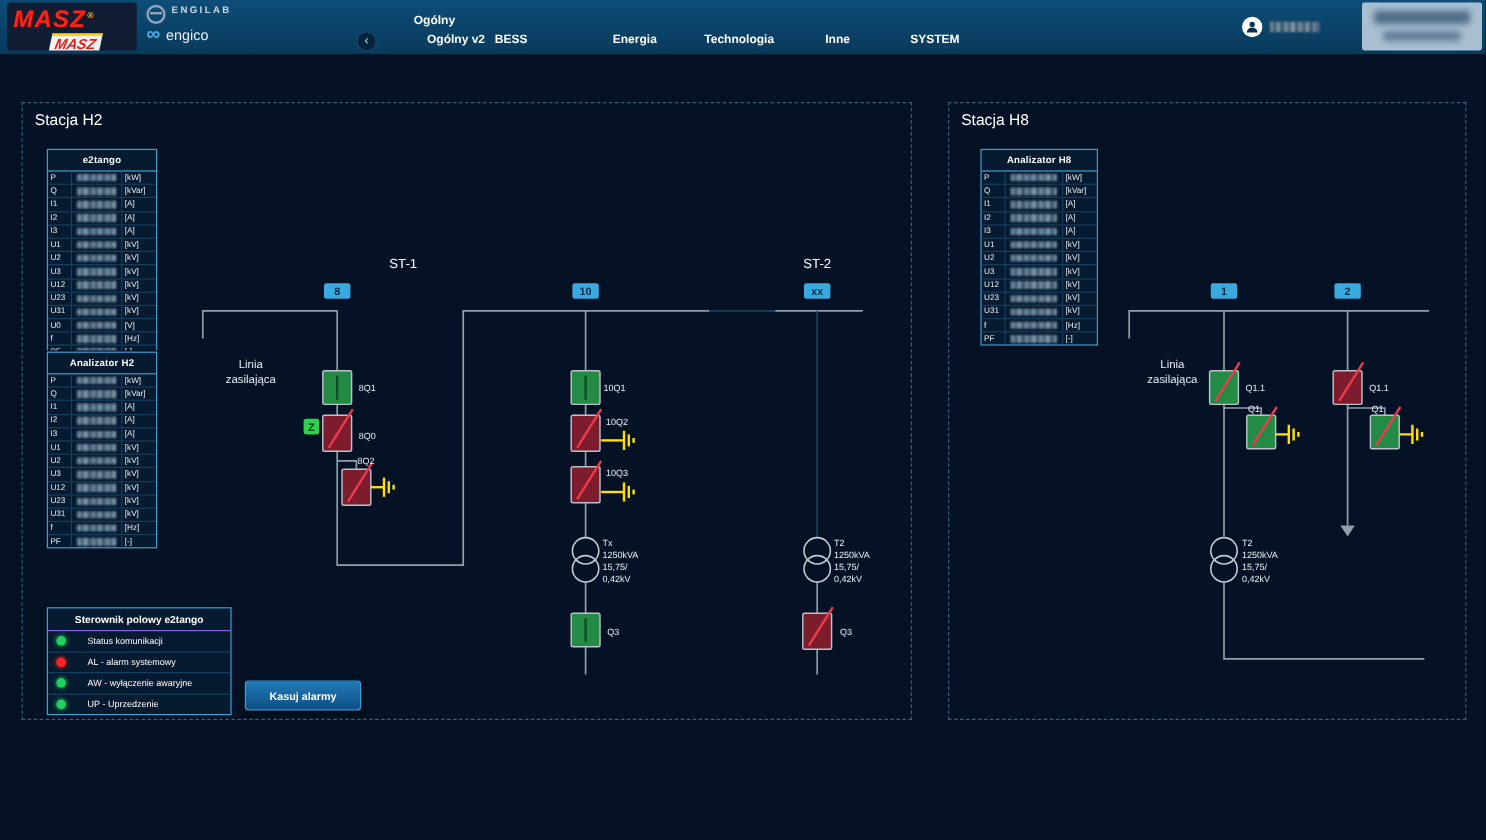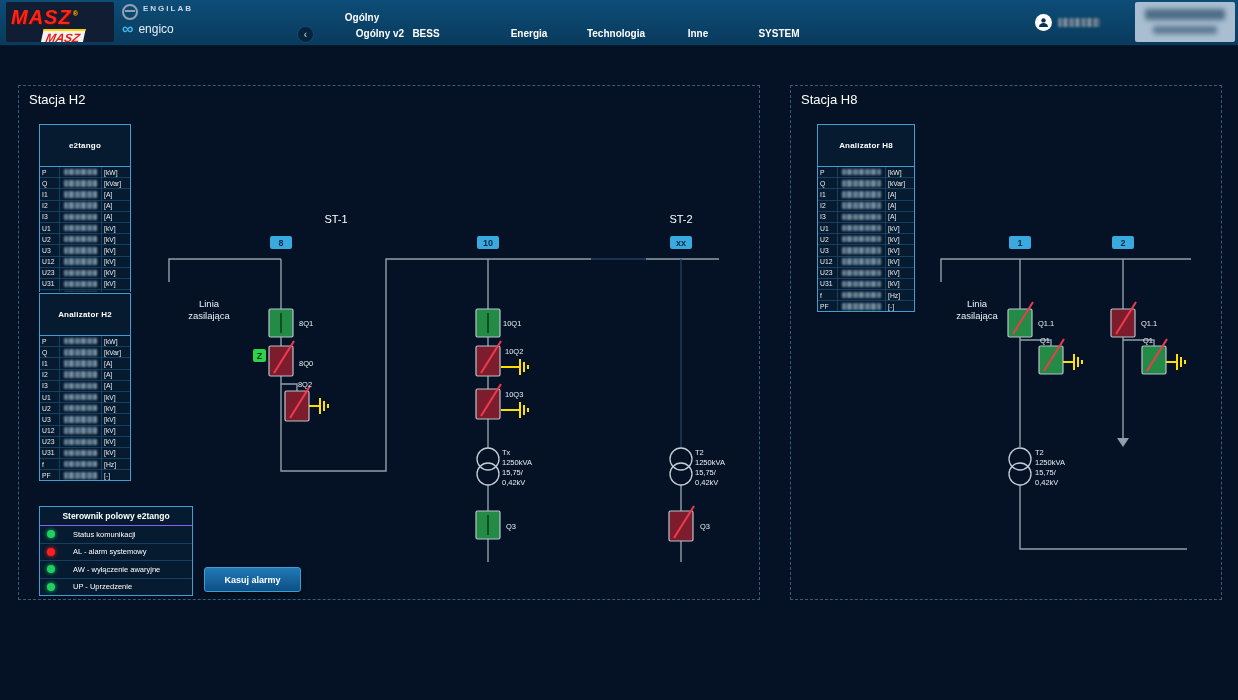--- a/index.html
+++ b/index.html
@@ -40,21 +40,21 @@
       filter:blur(.8px);}
 
   
   .panel{position:absolute;border:1px dashed #3c5b76;}
   .panel-title{position:absolute;left:10px;top:6px;font-size:13px;color:#fff;}
   .diag{position:absolute;left:0;top:0;}
 
   
   .mtable{position:absolute;border:1px solid #3f9fd0;background:#061a30;box-shadow:0 0 0 1px #04101f;}
   .mt-head{border-bottom:1px solid #3f9fd0;text-align:center;font-size:8px;font-weight:bold;
-           padding:16px 0;color:#fff;letter-spacing:.2px;}
+           padding:4px 0;color:#fff;letter-spacing:.2px;}
   .mt-row{height:10.2px;display:flex;align-items:center;font-size:6.8px;color:#e6edf2;}
   .mt-row + .mt-row{border-top:1px solid #15405f;}
   .c-l{width:17px;padding-left:2px;border-right:1px solid #15405f;height:100%;display:flex;align-items:center;}
   .c-v{flex:1;height:100%;display:flex;align-items:center;justify-content:center;border-right:1px solid #15405f;}
   .c-v .val{width:82%;height:6.5px;}
   .c-u{width:26px;padding-left:2px;}
 
   
   .ctrl{position:absolute;border:1px solid #3f9fd0;background:#061a30;}
   .ctrl-head{border-bottom:1px solid #8b5cf6;text-align:center;font-size:8.5px;font-weight:bold;padding:4px 2px;}

